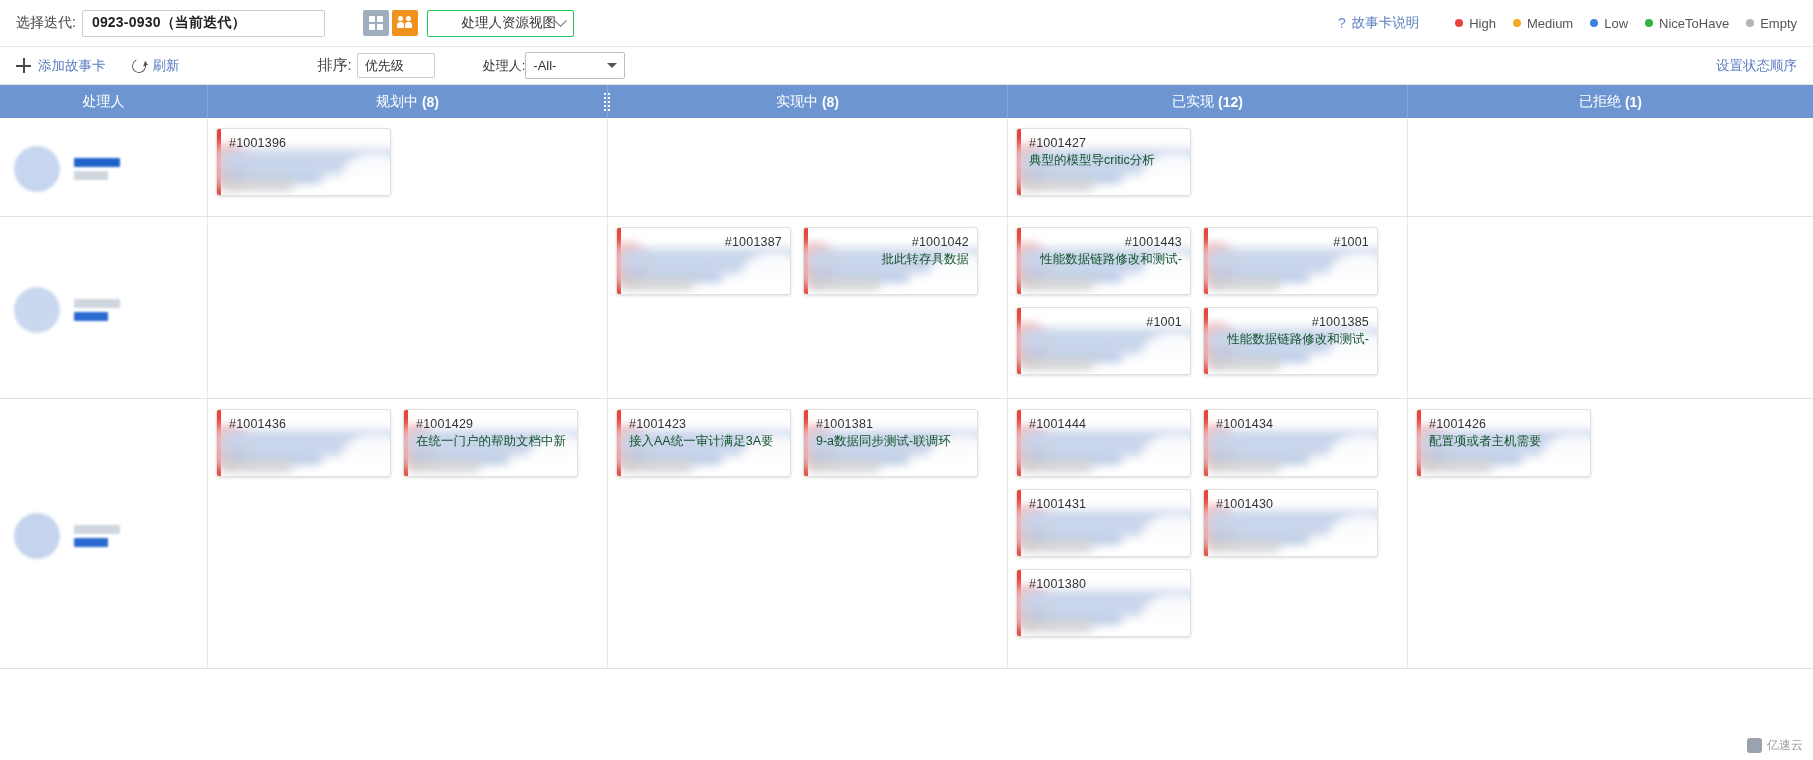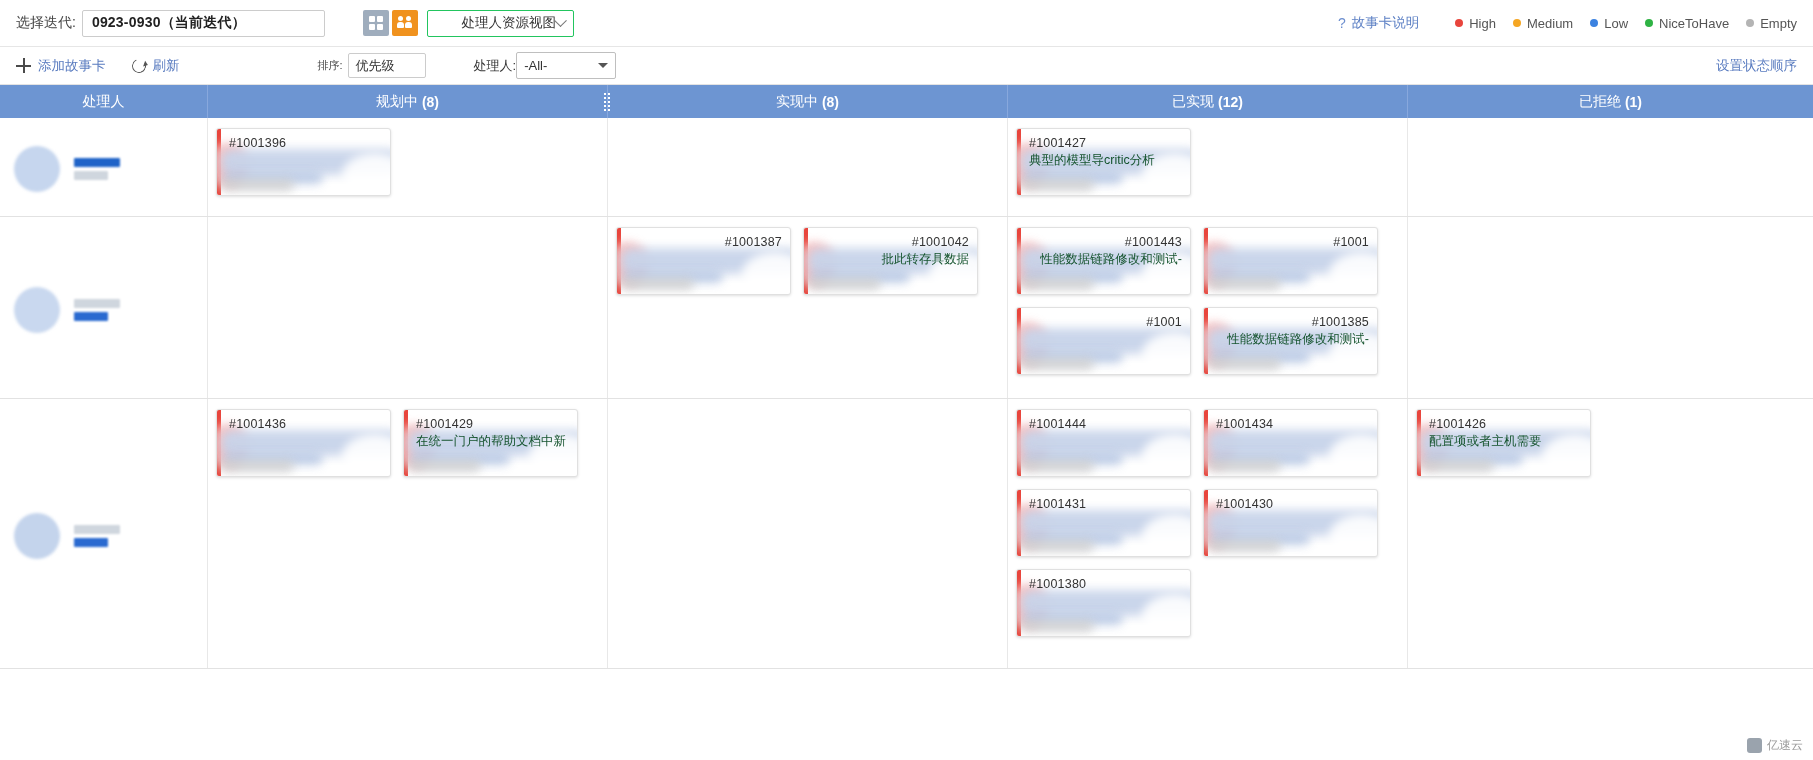--- a/index.html
+++ b/index.html
@@ -136,21 +136,21 @@
     position: relative;
     transform: rotate(20deg);
   }
   .refresh-ic::after {
     content: ""; position: absolute; right: -2px; top: -1px;
     border-left: 4px solid #555;
     border-top: 3px solid transparent;
     border-bottom: 3px solid transparent;
   }
   .sortgrp { display: flex; align-items: center; margin-left: 112px; }
-  .sortgrp .lbl { font-size: 11px; color: #444; margin-right: 5px; }
+  .sortgrp .lbl { font-size: 15px; color: #444; margin-right: 5px; }
   .sort-box {
     width: 78px; height: 25px;
     border: 1px solid #ccc; border-radius: 2px; background: #fff;
     display: flex; align-items: center; padding: 0 7px;
     font-size: 13px; color: #333;
   }
   .ownergrp { display: flex; align-items: center; margin-left: 48px; }
   .owner-box {
     width: 100px; height: 27px;
     border: 1px solid #bfbfbf; border-radius: 2px; background: #fff;
@@ -572,20 +572,40 @@
               <span class="blob b-sub"></span>
               <span class="blob b-foot"></span>
               <span class="blob b-white"></span>
               <div class="cid">#1001429</div>
               <div class="ctitle">在统一门户的帮助文档中新</div>
             </div>
           </div>
         </div>
         <div class="bcell col-doing">
           <div class="cards">
+            <div class="card">
+              <span class="prio" style="background:#e8453c"></span>
+              <span class="blob b-circ"></span>
+              <span class="blob b-main"></span>
+              <span class="blob b-sub"></span>
+              <span class="blob b-foot"></span>
+              <span class="blob b-white"></span>
+              <div class="cid">#1001423</div>
+              <div class="ctitle">接入AA统一审计满足3A要</div>
+            </div>
+            <div class="card">
+              <span class="prio" style="background:#e8453c"></span>
+              <span class="blob b-circ"></span>
+              <span class="blob b-main"></span>
+              <span class="blob b-sub"></span>
+              <span class="blob b-foot"></span>
+              <span class="blob b-white"></span>
+              <div class="cid">#1001381</div>
+              <div class="ctitle">9-a数据同步测试-联调环</div>
+            </div>
           </div>
         </div>
         <div class="bcell col-done">
           <div class="cards">
             <div class="card">
               <span class="prio" style="background:#e8453c"></span>
               <span class="blob b-circ"></span>
               <span class="blob b-main"></span>
               <span class="blob b-sub"></span>
               <span class="blob b-foot"></span>

